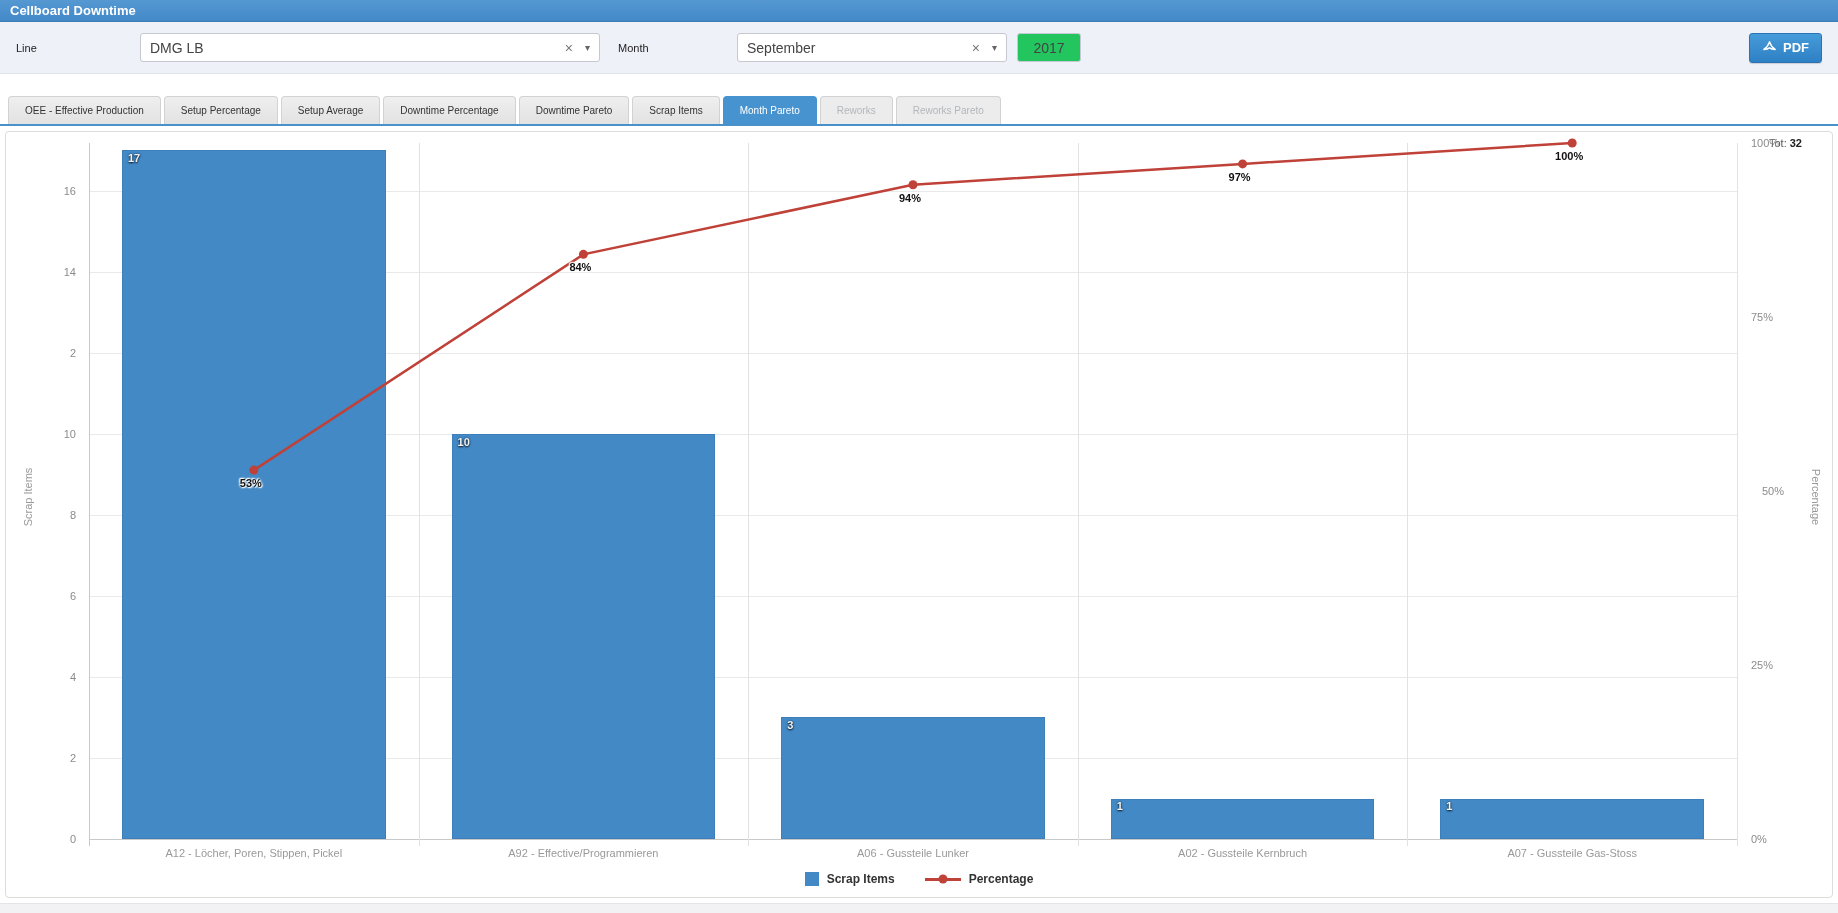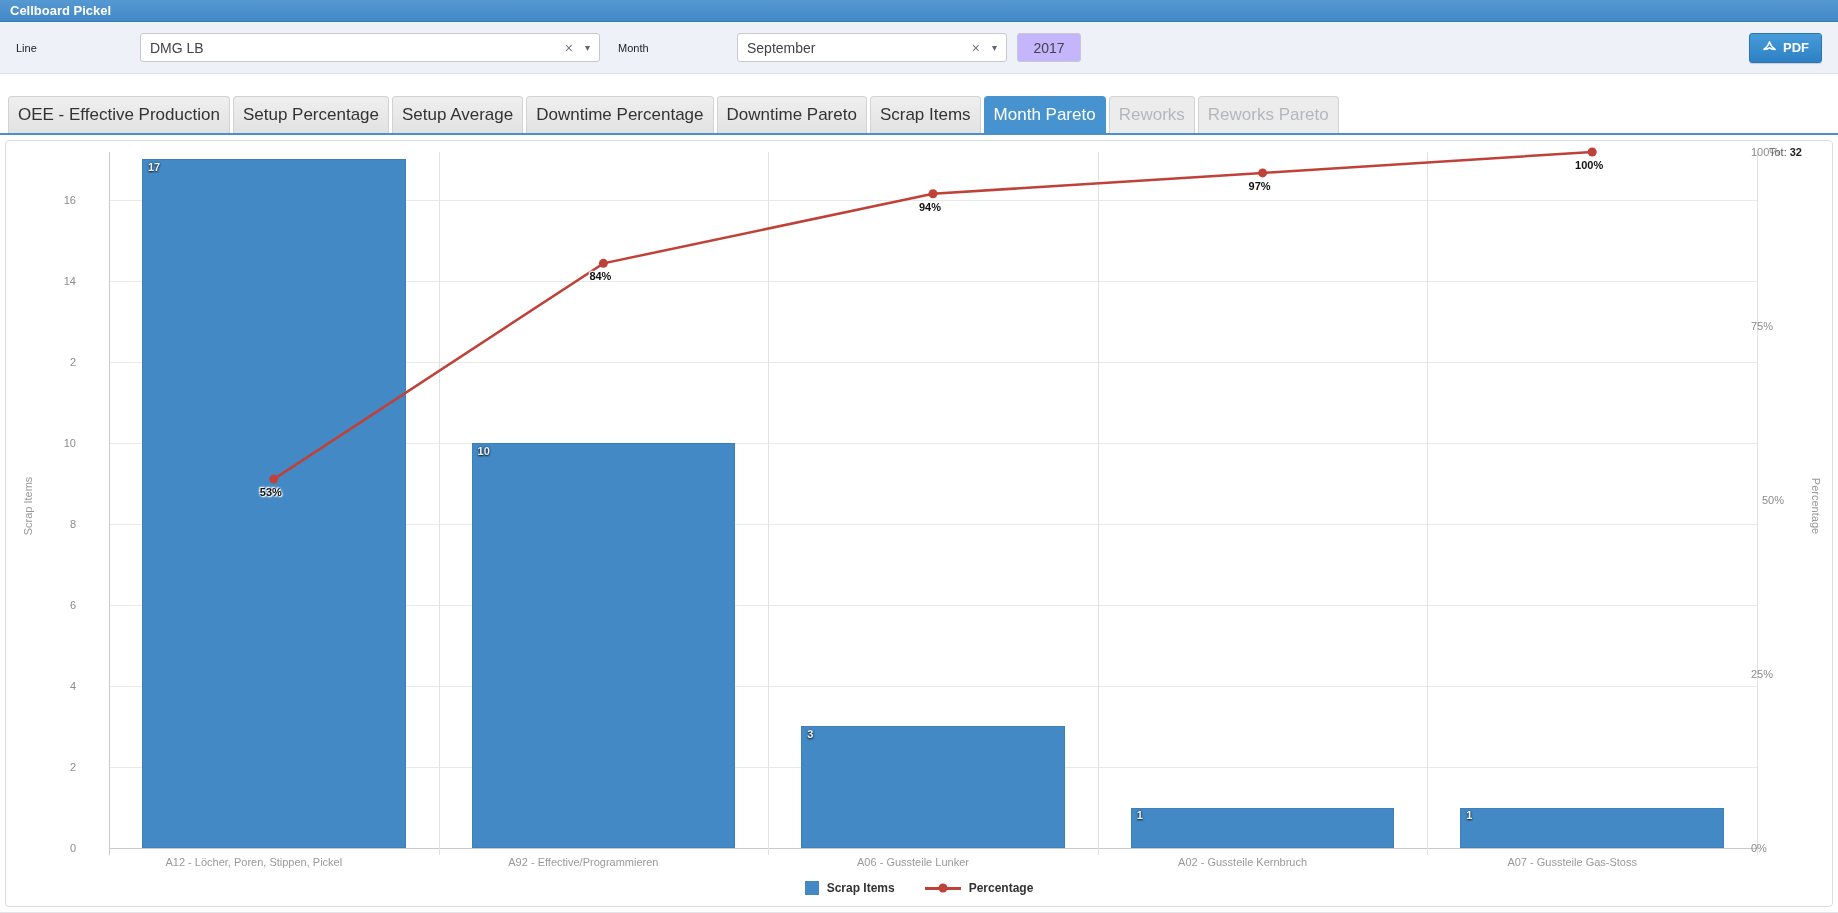--- a/index.html
+++ b/index.html
@@ -28,50 +28,50 @@
     height:29px; background:#fff; border:1px solid #c6c8d2; border-radius:3px;
     display:flex; align-items:center; padding:0 9px; font-size:14px; color:#444;
     cursor:pointer;
   }
   .sel-line { width:460px; }
   .sel-month { width:270px; }
   .sel-clear { margin-left:auto; color:#777; font-size:14px; line-height:1; padding:0 4px; cursor:pointer; }
   .sel-caret { color:#666; font-size:10px; margin-left:8px; cursor:pointer; }
   .year-input {
     width:64px; height:29px; margin-left:10px; border:1px solid #c6c8d2; border-radius:3px;
-    text-align:center; font-size:14px; color:#444; font-family:"Liberation Sans",sans-serif; background:#c4b5fd;
+    text-align:center; font-size:14px; color:#444; font-family:"Liberation Sans",sans-serif; background:#22c55e;
   }
   .pdf-btn {
     margin-left:auto; height:30px; padding:0 12px; display:flex; align-items:center; gap:6px;
     background:linear-gradient(#469bd9,#2e80c4); border:1px solid #2a74b5; border-radius:3px;
     color:#fff; font-weight:bold; font-size:13px; cursor:pointer;
     box-shadow:0 1px 1px rgba(0,0,0,.15);
   }
   
   .tabs {
     display:flex; gap:3px; align-items:flex-end;
     margin-top:22px; padding-left:8px;
     border-bottom:2px solid #4a90c9;
   }
   .tab {
-    padding:8px 9px; font-size:17px; color:#333;
+    padding:8px 16px; font-size:10px; color:#333;
     background:linear-gradient(#efefef,#e2e2e2);
     border:1px solid #d2d2d2; border-bottom:none;
     border-radius:4px 4px 0 0; white-space:nowrap; cursor:pointer;
   }
   .tab.active { background:#4793d0; color:#fff; border-color:#4793d0; }
   .tab.disabled { color:#b3b7bb; cursor:default; background:#ececec; }
   
   .chart-card {
     position:relative; margin:5px 5px 0 5px; height:767px;
     background:#fff; border:1px solid #dcdcdc; border-radius:4px;
   }
   .tot-label { position:absolute; top:5px; right:30px; font-size:11px; color:#555; }
   .tot-label b { color:#222;margin-top:21px; }
-  .plot-area { position:absolute; left:83px; top:11px; width:1648px; height:696px;margin-left:20px; }
+  .plot-area { position:absolute; left:83px; top:11px; width:1648px; height:696px; }
   .gl-h { position:absolute; left:0; width:100%; height:1px; background:#e9e9e9; }
   .gl-h.zero { background:#c9c9c9; }
   .gl-v { position:absolute; top:0; width:1px; background:#e2e2e2; }
   .gl-v.axis { background:#c9c9c9; }
   .bar { position:absolute; bottom:0; background:#4289c6; border:1px solid #3d7fba; }
   .bar-label {
     position:absolute; font-size:11px; font-weight:bold; color:#f2f2f2;
     text-shadow:0 1px 2px rgba(0,0,0,.8), 0 0 2px rgba(0,0,0,.6);
   }
   .pt-label {
@@ -102,21 +102,21 @@
     background:#bf4138; transform:translate(-50%,-50%);
   }
   .legend-text { font-size:12px; font-weight:bold; color:#333; }
   .page-footer { height:10px; margin-top:5px; background:#f2f2f4; border-top:1px solid #e4e4e8; }
   svg.line-layer { position:absolute; left:0; top:0; overflow:visible; }
 </style>
 </head>
 <body>
 
 <div class="app-header">
-  <span>Cellboard Pickel</span>
+  <span>Cellboard Downtime</span>
 </div>
 
 <div class="filter-bar">
   <span class="fld-label lbl-line">Line</span>
   <div class="sel sel-line">
     <span>DMG LB</span>
     <span class="sel-clear">×</span>
     <span class="sel-caret">▾</span>
   </div>
   <span class="fld-label lbl-month">Month</span>

